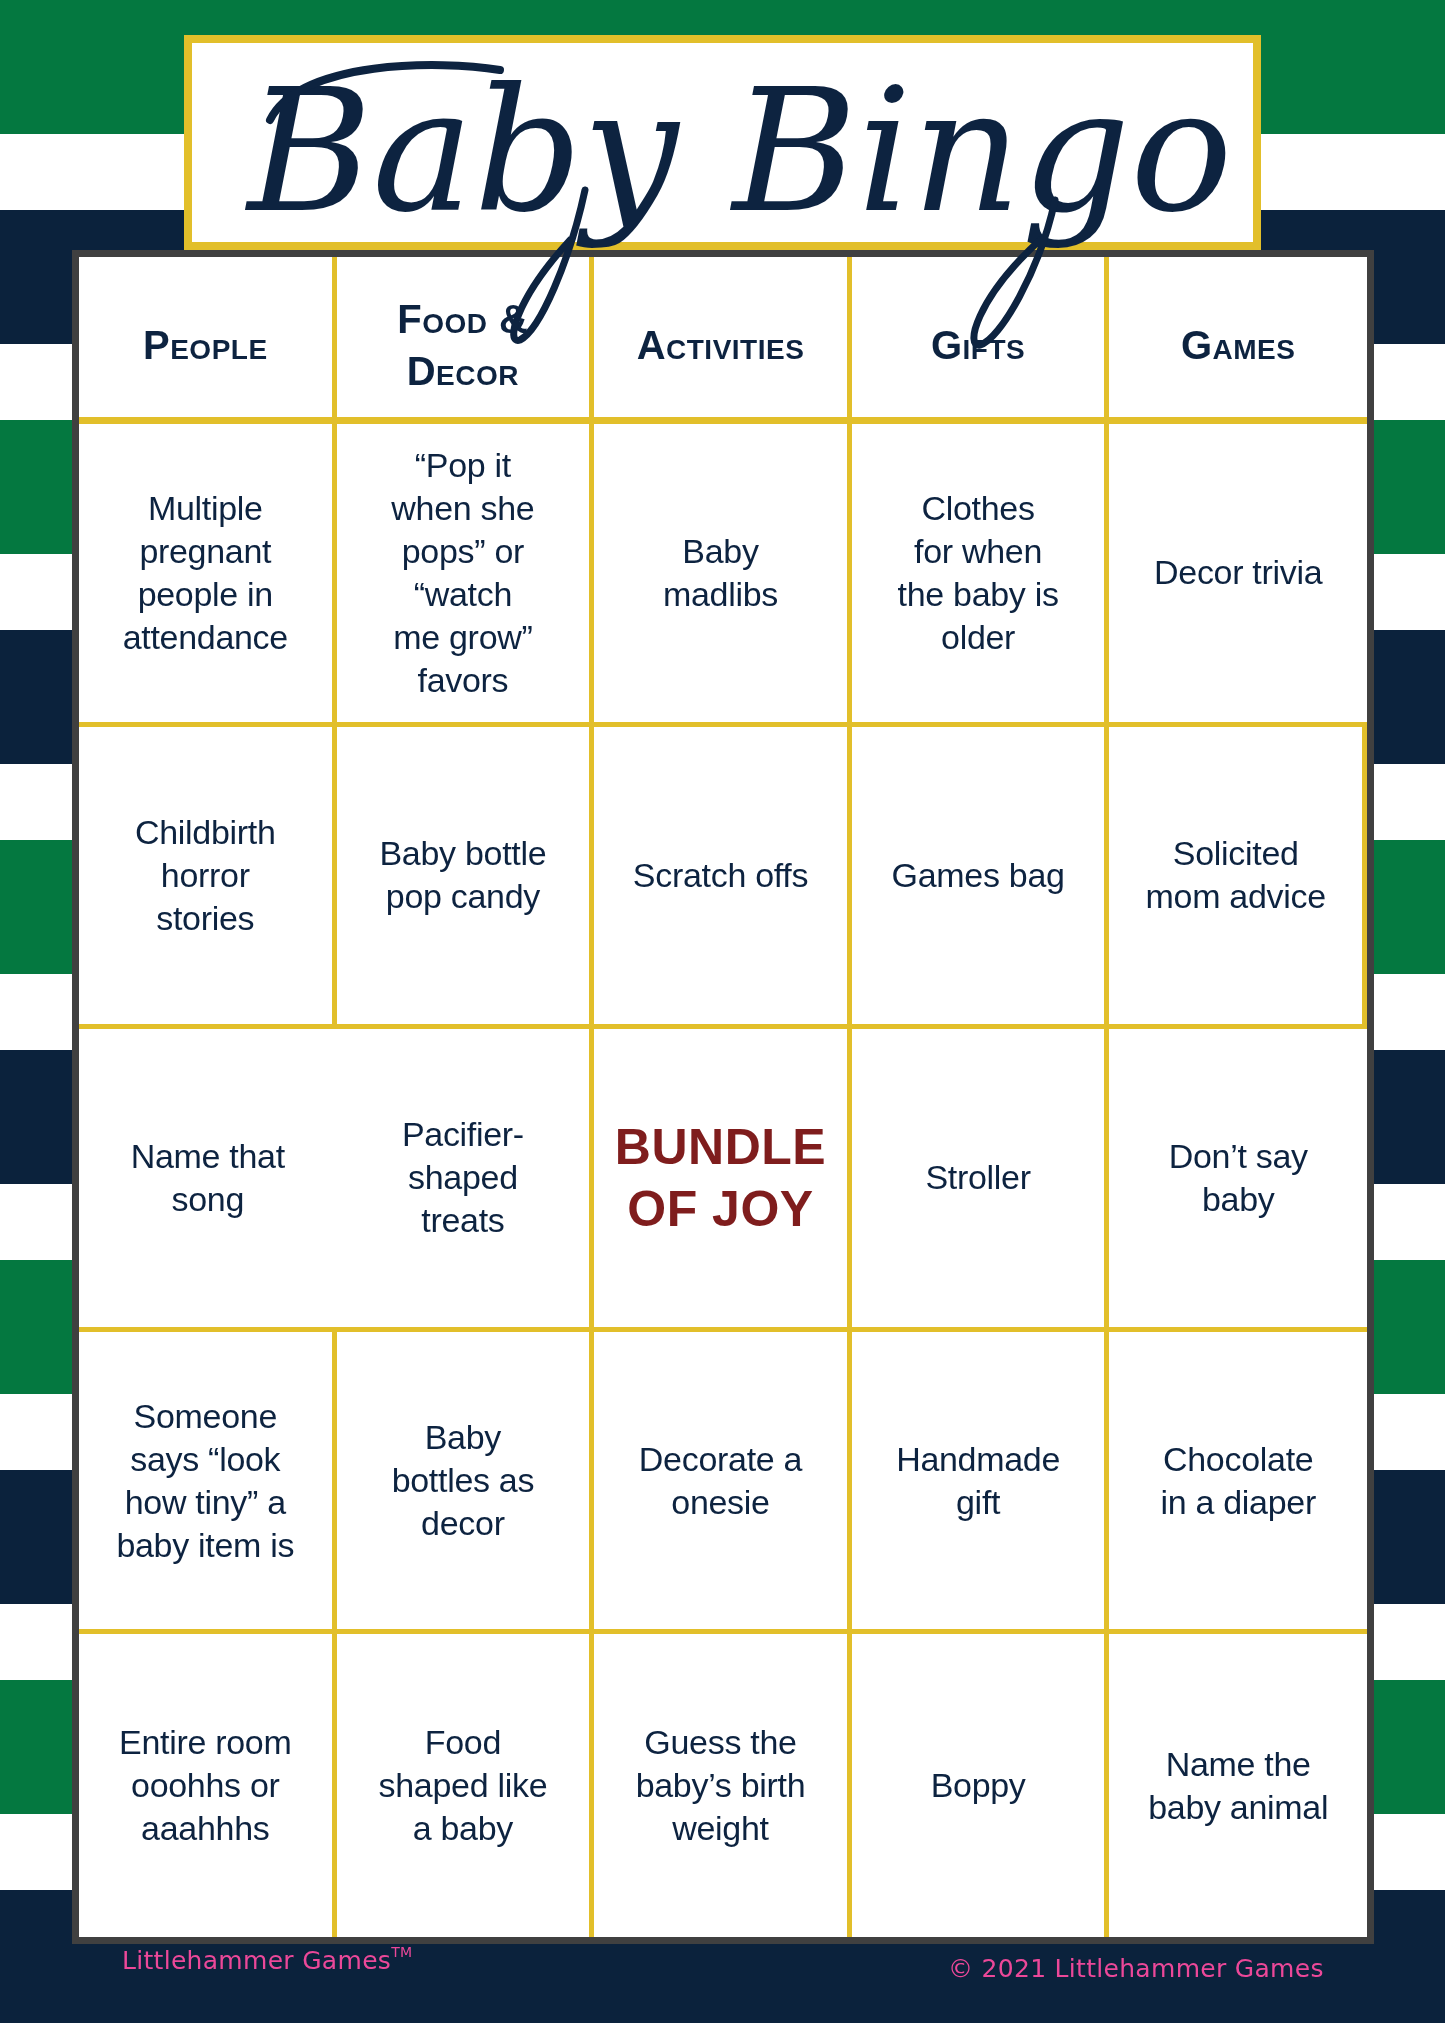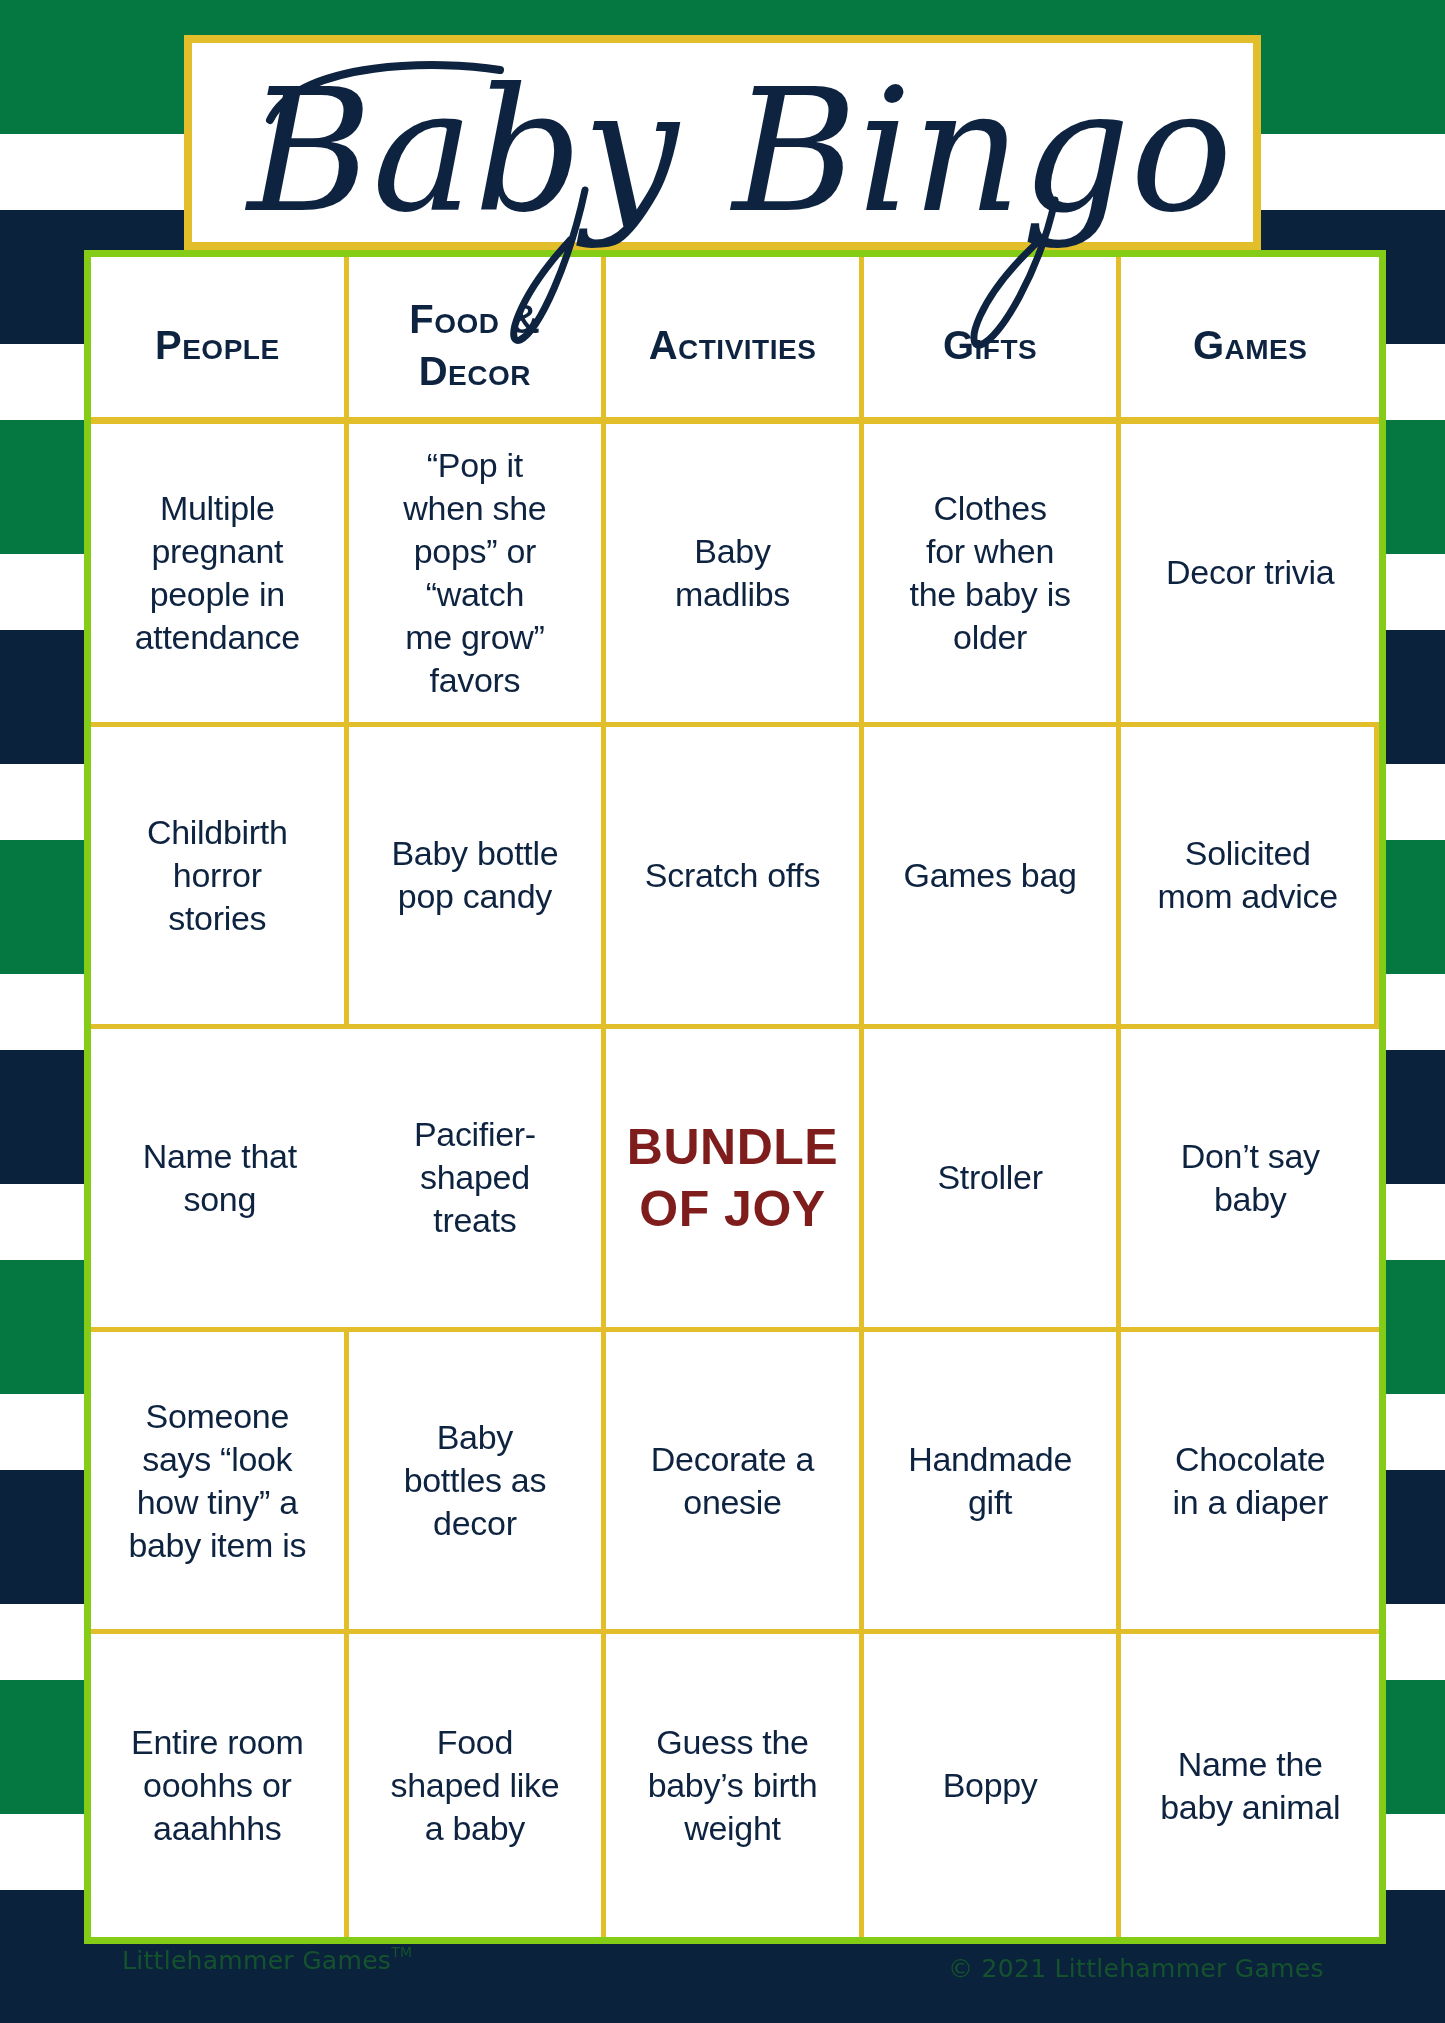--- a/index.html
+++ b/index.html
@@ -16,22 +16,22 @@
       #ffffff 134px, #ffffff 210px,
       #0b223c 210px, #0b223c 344px,
       #ffffff 344px, #ffffff 420px
     );
   }
   .title-box {
     position: absolute; left: 184px; top: 35px; width: 1061px; height: 199px;
     background: #ffffff; border: 8px solid #e2bf2a;
   }
   .grid {
-    position: absolute; left: 84px; top: 250px; width: 1288px; height: 1680px;
-    background: #ffffff; border: 7px solid #84cc16;
+    position: absolute; left: 72px; top: 250px; width: 1288px; height: 1680px;
+    background: #ffffff; border: 7px solid #404040;
     display: grid;
     grid-template-columns: repeat(5, 1fr);
     grid-template-rows: 167px repeat(5, 1fr);
   }
   .cell {
     display: flex; align-items: center; justify-content: center; text-align: center;
     color: #0d2340; font-size: 34px; line-height: 43px; font-weight: normal;
     padding: 0 14px; box-sizing: border-box;
     border-right: 5px solid #e2bf2a; border-bottom: 5px solid #e2bf2a;
     letter-spacing: -0.3px;
@@ -41,21 +41,21 @@
   .cell.header { font-size: 40px; line-height: 52px; font-variant: small-caps; font-weight: bold; letter-spacing: 0.5px; border-bottom-width: 7px; padding-top: 16px; }
   .cell.header span { white-space: pre-line; }
   .cell.free { color: #7f1d1d; font-size: 50px; line-height: 62px; font-weight: bold; letter-spacing: 0.5px; }
   .cell span { white-space: pre-line; }
   .title {
     position: absolute; left: 240px; top: 40px; width: 1000px; height: 330px;
     z-index: 5; pointer-events: none; text-align: right;
   }
   .title svg { width: 100%; height: 100%; overflow: visible; }
   .footer-left, .footer-right {
-    position: absolute; top: 1946px; color: #14532d; font-size: 25px;
+    position: absolute; top: 1946px; color: #ec4899; font-size: 25px;
     font-family: "DejaVu Sans", sans-serif; font-weight: normal; letter-spacing: 0.3px;
   }
   .footer-left { left: 122px; }
   .footer-right { left: 948px; margin-top: 8px; }
   .footer-left sup { font-size: 14px; vertical-align: top; position: relative; top: -2px; }
 </style>
 </head>
 <body>
 
 <div class="stripes"></div>

